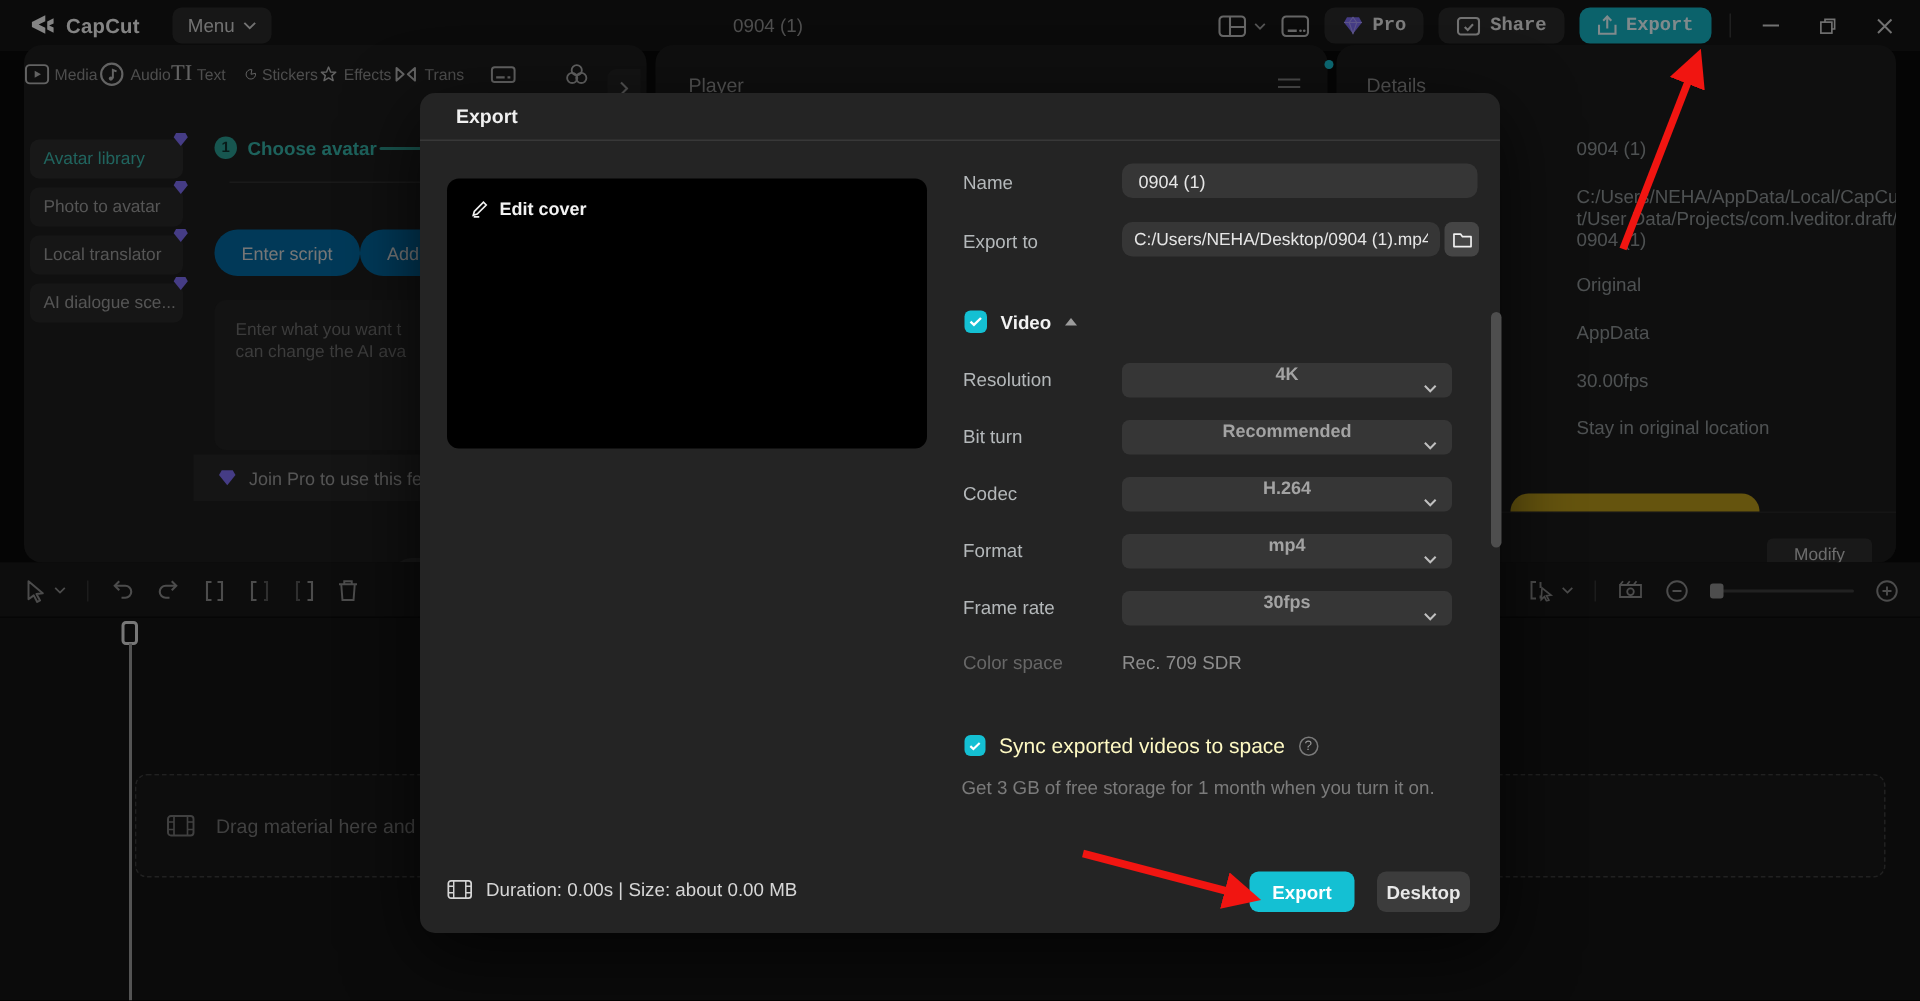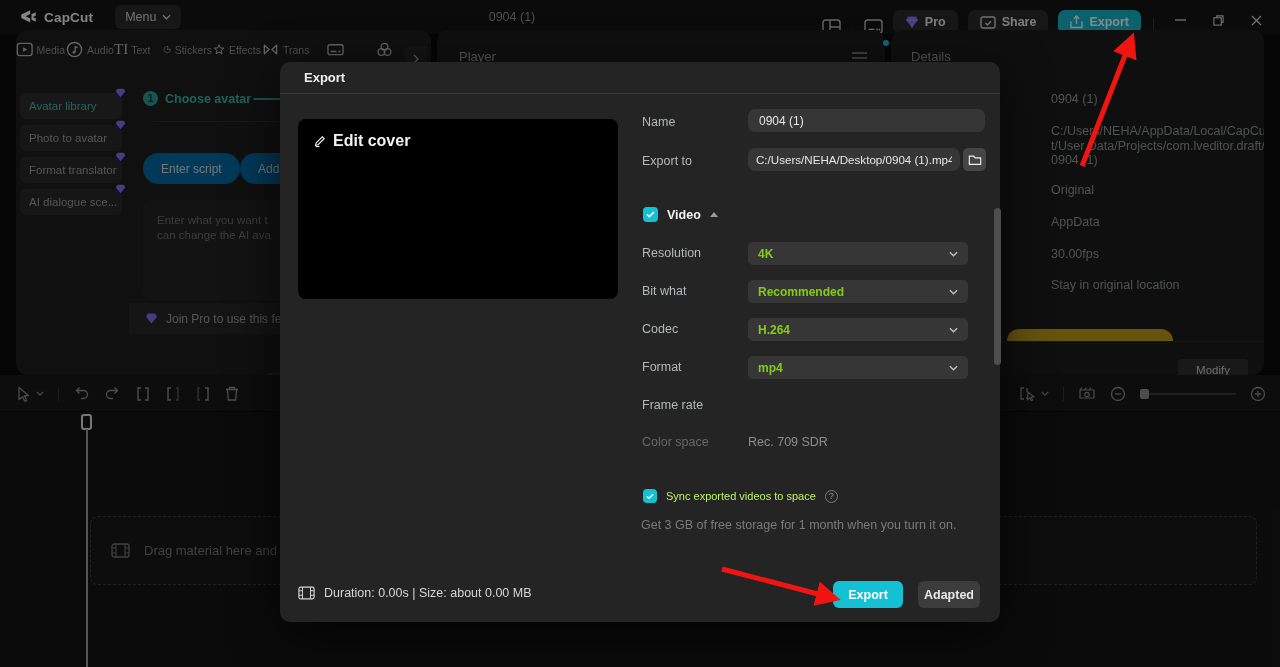--- a/index.html
+++ b/index.html
@@ -9,21 +9,21 @@
   svg { display:block; }
 
   
   .titlebar { position:absolute; left:0; top:0; width:1280px; height:34px; background:#141414;
     display:flex; align-items:center; }
   .logo-area { display:flex; align-items:center; gap:7px; margin-left:20px; }
   .app-name { color:#f0f0f0; font-size:13.5px; font-weight:bold; letter-spacing:.2px; }
   .menu-btn { margin-left:22px; height:24px; padding:0 10px; background:#2a2a2a; border-radius:6px;
     display:flex; align-items:center; gap:6px; color:#cfcfcf; font-size:12.5px; }
   .project-title { position:absolute; left:452px; width:120px; text-align:center; color:#8f8f8f; font-size:12.5px; }
-  .tb-right { position:absolute; right:10px; top:0; height:34px; display:flex; align-items:flex-end; gap:10px; }
+  .tb-right { position:absolute; right:10px; top:0; height:34px; display:flex; align-items:center; gap:10px;font-family:Liberation Mono, monospace; }
   .tb-icon { color:#b9b9b9; display:flex; align-items:center; }
   .pill { height:24px; padding:0 12px; border-radius:7px; background:#2b2b2b; color:#e3e3e3;
     font-size:12.5px; font-weight:bold; display:flex; align-items:center; gap:6px; }
   .pill.export { background:#14b2c4; color:#eafcff; }
   .tb-sep { width:1px; height:16px; background:#3a3a3a; margin:0 2px; }
   .win-btn { width:28px; height:28px; display:flex; align-items:center; justify-content:center; color:#cfcfcf; }
 
   
   .panel { position:absolute; background:#1d1d1d; border-radius:12px; overflow:hidden; }
   .media-panel { left:16px; top:30px; width:415px; height:345px; background:#1e1e1e; }
@@ -86,39 +86,39 @@
   .track-hint { display:flex; align-items:center; gap:14px; margin-left:20px; color:#757575; font-size:13px; white-space:nowrap; }
 
   
   .dim-overlay { position:absolute; inset:0; background:rgba(0,0,0,0.45); z-index:40; }
   .dialog { position:absolute; left:280px; top:62px; width:720px; height:560px; background:#242424; border-radius:10px;
     z-index:50; box-shadow:0 14px 50px rgba(0,0,0,0.7); }
   .dlg-header { height:32px; border-bottom:1px solid #383838; display:flex; align-items:center; padding-left:24px;
     color:#f0f0f0; font-size:13px; font-weight:bold; }
   .cover { position:absolute; left:18px; top:57px; width:320px; height:180px; background:#000; border-radius:8px; }
   .edit-cover { position:absolute; left:15px; top:13px; display:flex; align-items:center; gap:7px; color:#f2f2f2;
-    font-size:16px; font-weight:bold; }
+    font-size:12px; font-weight:bold; }
   .f-label { position:absolute; left:362px; color:#b4b8ba; font-size:12.5px; white-space:nowrap; }
   .f-label.dim { color:#676767; }
   .f-value-dim { position:absolute; left:468px; color:#8d8d8d; font-size:12.5px; }
   .txt-input { position:absolute; left:468px; height:23px; background:#363636; border:none; outline:none; border-radius:7px;
     color:#e6e6e6; font-size:12px; font-family:"Liberation Sans",sans-serif; padding:0 11px; }
   .folder-btn { position:absolute; left:683px; top:86px; width:23px; height:23px; background:#454545; border-radius:5px;
     display:flex; align-items:center; justify-content:center; color:#f0f0f0; }
   .checkbox { width:15px; height:15px; border-radius:4px; background:#14c0d3; display:flex; align-items:center; justify-content:center; }
   .video-row { position:absolute; left:363px; top:145px; display:flex; align-items:center; gap:9px; }
   .video-label { color:#f2f2f2; font-size:12.5px; font-weight:bold; }
   .caret-up { width:0; height:0; border-left:4px solid transparent; border-right:4px solid transparent; border-bottom:5px solid #9c9c9c; }
   .select { position:absolute; left:468px; width:220px; height:23px; background:#363636; border-radius:5px;
-    display:flex; align-items:center; padding:0 10px; color:#84cc16; font-size:12px; font-weight:bold; }
+    display:flex; align-items:center; padding:0 10px; color:#a3a3a3; font-size:12px; font-weight:bold;flex-direction:column; }
   .select .chev { margin-left:auto; color:#c0c0c0; }
   .dlg-scroll { position:absolute; left:714px; top:146px; width:7px; height:157px; background:#4e4e4e; border-radius:4px; }
   .sync-row { position:absolute; left:363px; top:427px; display:flex; align-items:center; gap:9px; }
   .sync-row .checkbox { width:14px; height:14px; }
-  .sync-label { color:#bef264; font-size:11px; }
+  .sync-label { color:#fef9c3; font-size:14px; }
   .help-icon { width:13px; height:13px; border:1px solid #7a7a7a; border-radius:50%; color:#9a9a9a; font-size:9px;
     display:flex; align-items:center; justify-content:center; }
   .storage-note { position:absolute; left:361px; top:456px; color:#7b7b7b; font-size:12.5px; }
   .dlg-summary { position:absolute; left:18px; top:524px; display:flex; align-items:center; gap:9px; color:#d6d6d6; font-size:12.5px; }
   .btn { position:absolute; top:519px; height:27px; border-radius:6px; display:flex; align-items:center; justify-content:center;
     font-size:12.5px; font-weight:bold; }
   .btn-export { left:553px; width:70px; background:#14c0d3; color:#fff; }
   .btn-cancel { left:638px; width:62px; background:#3c3c3c; color:#e8e8e8; }
 
   .arrows { position:absolute; inset:0; z-index:70; pointer-events:none; }
@@ -277,21 +277,21 @@
     </div>
     <div class="nav-chip" style="top:95px;">
       <span>Photo to avatar</span>
       <span class="gem-badge">
           <svg width="11" height="10" viewBox="0 0 14 12">
             <path d="M3 .5h8L13 4 7 11.5 1 4z" fill="#7e6df2"></path>
           </svg>
         </span>
     </div>
     <div class="nav-chip" style="top:127px;">
-      <span>Format translator</span>
+      <span>Local translator</span>
       <span class="gem-badge">
           <svg width="11" height="10" viewBox="0 0 14 12">
             <path d="M3 .5h8L13 4 7 11.5 1 4z" fill="#7e6df2"></path>
           </svg>
         </span>
     </div>
     <div class="nav-chip" style="top:159px;">
       <span>AI dialogue sce...</span>
       <span class="gem-badge">
           <svg width="11" height="10" viewBox="0 0 14 12">
@@ -495,21 +495,21 @@
 
     <span class="f-label" style="top:184px;">Resolution</span>
     <div class="select" style="top:180px;">
       <span>4K</span>
       <span class="chev">
           <svg width="9" height="6" viewBox="0 0 10 6">
             <path d="M1 1l4 4 4-4" stroke="#c0c0c0" stroke-width="1.5" fill="none"></path>
           </svg>
         </span>
     </div>
-    <span class="f-label" style="top:222px;">Bit what</span>
+    <span class="f-label" style="top:222px;">Bit turn</span>
     <div class="select" style="top:218px;">
       <span>Recommended</span>
       <span class="chev">
           <svg width="9" height="6" viewBox="0 0 10 6">
             <path d="M1 1l4 4 4-4" stroke="#c0c0c0" stroke-width="1.5" fill="none"></path>
           </svg>
         </span>
     </div>
     <span class="f-label" style="top:260px;">Codec</span>
     <div class="select" style="top:256px;">
@@ -523,20 +523,28 @@
     <span class="f-label" style="top:298px;">Format</span>
     <div class="select" style="top:294px;">
       <span>mp4</span>
       <span class="chev">
           <svg width="9" height="6" viewBox="0 0 10 6">
             <path d="M1 1l4 4 4-4" stroke="#c0c0c0" stroke-width="1.5" fill="none"></path>
           </svg>
         </span>
     </div>
     <span class="f-label" style="top:336px;">Frame rate</span>
+    <div class="select" style="top:332px;">
+      <span>30fps</span>
+      <span class="chev">
+          <svg width="9" height="6" viewBox="0 0 10 6">
+            <path d="M1 1l4 4 4-4" stroke="#c0c0c0" stroke-width="1.5" fill="none"></path>
+          </svg>
+        </span>
+    </div>
 
     <span class="f-label dim" style="top:373px;">Color space</span>
     <span class="f-value-dim" style="top:373px;">Rec. 709 SDR</span>
 
     <div class="dlg-scroll"></div>
 
     <div class="sync-row">
       <span class="checkbox">
         <svg width="8" height="7" viewBox="0 0 9 7">
             <path d="M1 3.4 3.3 5.6 8 1" stroke="#fff" stroke-width="1.6" fill="none"></path>
@@ -551,21 +559,21 @@
       <svg width="17" height="14" viewBox="0 0 19 15">
           <rect x="1" y="1" width="17" height="13" rx="2" fill="none" stroke="#d6d6d6" stroke-width="1.3"></rect>
           <path d="M5 1v13M14 1v13M1 5h4M1 10h4M14 5h4M14 10h4" stroke="#d6d6d6" stroke-width="1.1"></path>
         </svg>
       <span>Duration: 0.00s | Size: about 0.00 MB</span>
     </div>
     <div class="btn btn-export">
       <span>Export</span>
     </div>
     <div class="btn btn-cancel">
-      <span>Adapted</span>
+      <span>Desktop</span>
     </div>
   </div>
 
   <svg class="arrows" width="1280" height="667" viewBox="0 0 1280 667">
     <defs>
       <marker id="ah" markerWidth="5" markerHeight="5" refX="3.4" refY="2.5" orient="auto">
         <path d="M0 0 L5 2.5 L0 5 z" fill="#f11511"></path>
       </marker>
     </defs>
     <line x1="1082" y1="166" x2="1131" y2="40" stroke="#f11511" stroke-width="5" marker-end="url(#ah)"></line>

